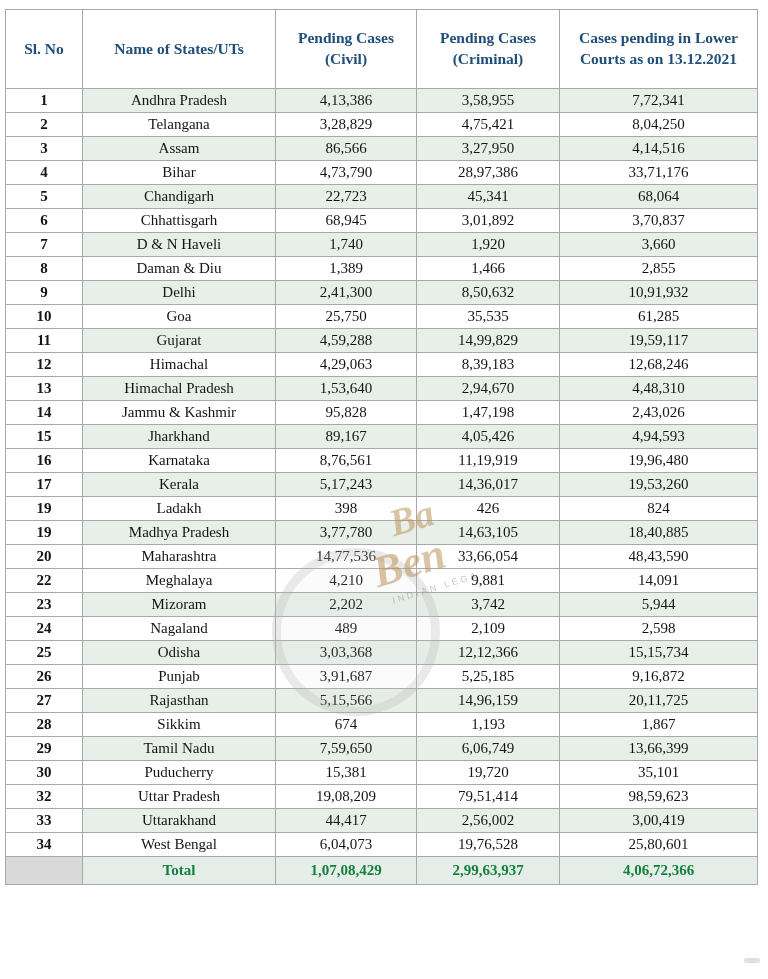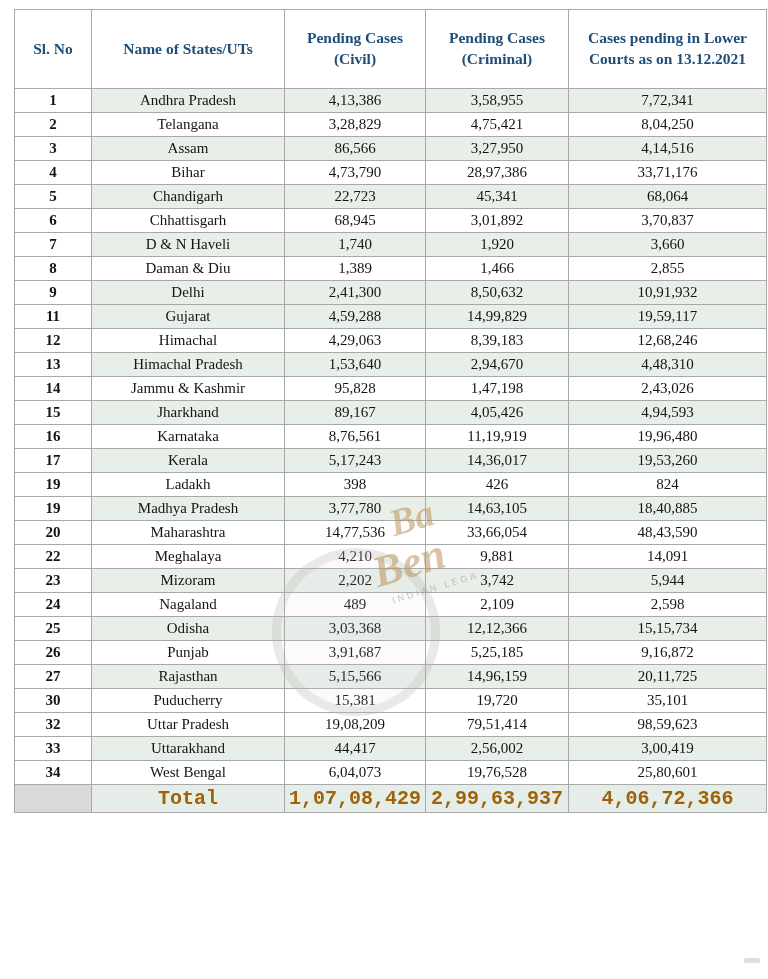--- a/index.html
+++ b/index.html
@@ -10,21 +10,21 @@
     position: relative;
     overflow: hidden;
   }
   .page {
     position: relative;
     width: 768px; height: 979px;
     background: #ffffff;
   }
   table.cases {
     position: absolute;
-    left: 14px; top: 9px;
+    left: 5px; top: 9px;
     width: 752px;
     border-collapse: collapse;
     table-layout: fixed;
   }
   table.cases th, table.cases td {
     border: 1px solid #a8a8a8;
     text-align: center;
     vertical-align: middle;
     padding: 0 4px;
     overflow: hidden;
@@ -42,24 +42,23 @@
     font-size: 15px;
     color: #141414;
     background: #ffffff;
     white-space: nowrap;
   }
   table.cases td.slno { font-weight: bold; }
   tr.alt td.shade { background: #e8efe9; }
   tr.total-row td {
     height: 27px;
     background: #e4ede7;
-    color: #a16207;
+    color: #15803d;
     font-weight: bold;
-    font-size: 20px;
-    font-family: Liberation Mono, monospace;
+    font-size: 15px;
   }
   tr.total-row td.slno { background: #d9d9d9; }
 
   
   .watermark { position: absolute; left: 0; top: 0; width: 768px; height: 979px; pointer-events: none; z-index: 5; }
   .wm-circle {
     position: absolute; left: 272px; top: 548px;
     width: 150px; height: 150px;
     border: 9px solid rgba(170,170,170,0.22);
     background: rgba(215,215,215,0.10);
@@ -165,20 +164,27 @@
       <td class="shade">1,466</td>
       <td class="shade">2,855</td>
     </tr>
         <tr class="alt">
       <td class="slno">9</td>
       <td class="shade">Delhi</td>
       <td class="shade">2,41,300</td>
       <td class="shade">8,50,632</td>
       <td class="shade">10,91,932</td>
     </tr>
+        <tr>
+      <td class="slno">10</td>
+      <td class="shade">Goa</td>
+      <td class="shade">25,750</td>
+      <td class="shade">35,535</td>
+      <td class="shade">61,285</td>
+    </tr>
         <tr class="alt">
       <td class="slno">11</td>
       <td class="shade">Gujarat</td>
       <td class="shade">4,59,288</td>
       <td class="shade">14,99,829</td>
       <td class="shade">19,59,117</td>
     </tr>
         <tr>
       <td class="slno">12</td>
       <td class="shade">Himachal</td>
@@ -276,20 +282,34 @@
       <td class="shade">3,91,687</td>
       <td class="shade">5,25,185</td>
       <td class="shade">9,16,872</td>
     </tr>
         <tr class="alt">
       <td class="slno">27</td>
       <td class="shade">Rajasthan</td>
       <td class="shade">5,15,566</td>
       <td class="shade">14,96,159</td>
       <td class="shade">20,11,725</td>
+    </tr>
+        <tr>
+      <td class="slno">28</td>
+      <td class="shade">Sikkim</td>
+      <td class="shade">674</td>
+      <td class="shade">1,193</td>
+      <td class="shade">1,867</td>
+    </tr>
+        <tr class="alt">
+      <td class="slno">29</td>
+      <td class="shade">Tamil Nadu</td>
+      <td class="shade">7,59,650</td>
+      <td class="shade">6,06,749</td>
+      <td class="shade">13,66,399</td>
     </tr>
         <tr>
       <td class="slno">30</td>
       <td class="shade">Puducherry</td>
       <td class="shade">15,381</td>
       <td class="shade">19,720</td>
       <td class="shade">35,101</td>
     </tr>
         <tr>
       <td class="slno">32</td>

